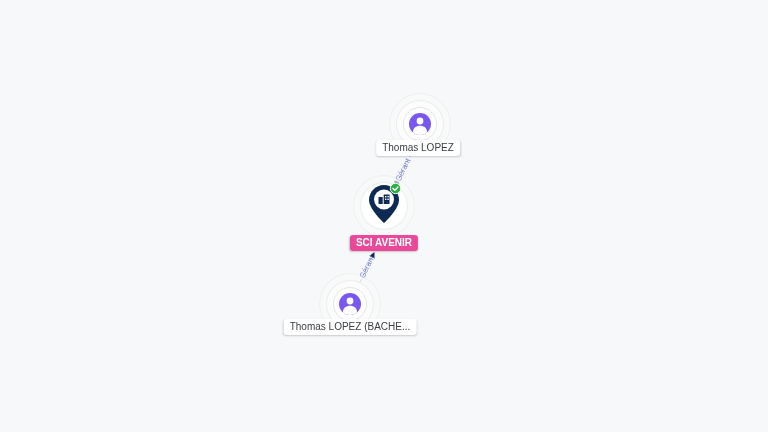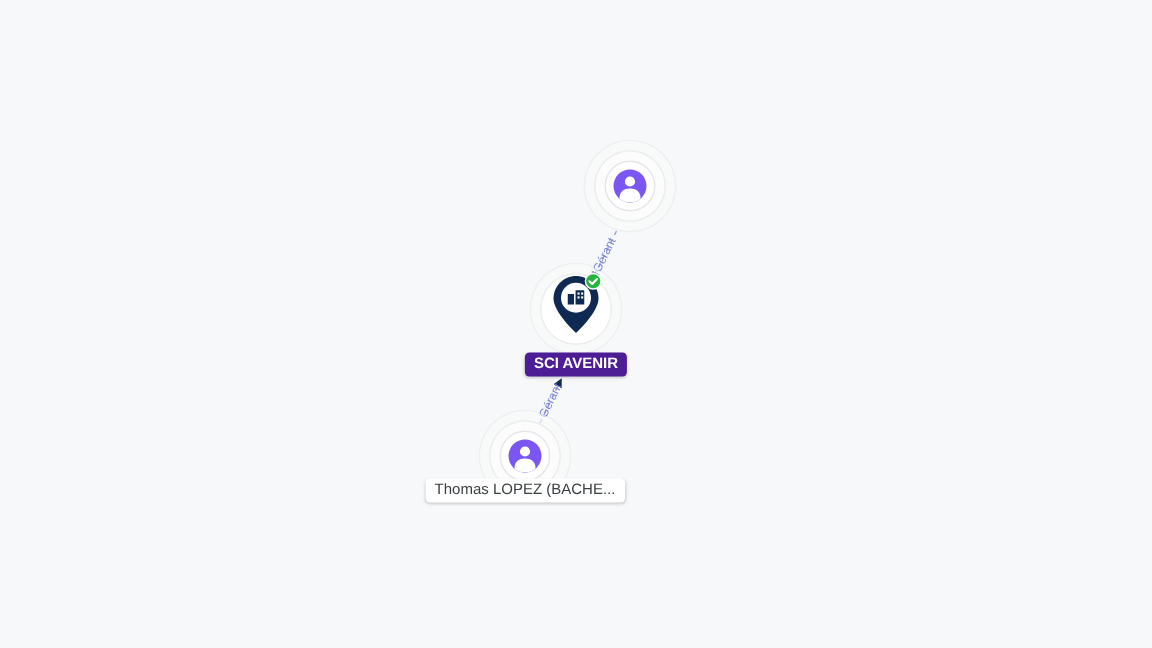--- a/index.html
+++ b/index.html
@@ -80,21 +80,21 @@
     color: #3c4043;
     font-size: 10px;
     line-height: 1;
     padding: 3px 6px;
     border-radius: 3px;
     box-shadow: 0 1px 2px rgba(60,64,67,0.25);
     white-space: nowrap;
     cursor: pointer;
   }
   .node-label.company {
-    background: #4c1d95;
+    background: #ec4899;
     color: #ffffff;
     font-weight: bold;
   }
 </style>
 </head>
 <body>
 
 <div class="canvas">
 
   <svg class="edges" width="768" height="432">
@@ -111,20 +111,21 @@
   <span class="edge-label" style="left:367px; top:267px; transform:translate(-50%,-50%) rotate(-64deg);">Gérant</span>
 
   <div class="person-node" style="left:420px; top:124px;">
     <div class="avatar-circle" style="background:#7a57f3;">
       <svg width="22" height="22" viewBox="0 0 22 22">
         <circle cx="11" cy="8" r="3.4" fill="#ffffff"></circle>
         <path d="M4 19 c0-4.2 3.1-6.3 7-6.3 s7 2.1 7 6.3 v3 H4 Z" fill="#ffffff"></path>
       </svg>
     </div>
   </div>
+  <div class="node-label" style="left:418px; top:148px;">Thomas LOPEZ</div>
 
   <div class="company-ripple" style="left:384px; top:206px;"></div>
   <div class="company-pin" style="left:384px; top:232px;">
     <svg width="38" height="46" viewBox="0 0 38 46">
       <path d="M19 3 C10.7 3 4 9.7 4 18 c0 9.3 15 23 15 23 s15 -13.7 15 -23 C34 9.7 27.3 3 19 3 Z" fill="#0e2a52"></path>
       <circle cx="19" cy="17.5" r="10" fill="#ffffff"></circle>
       <g>
         <rect x="13.5" y="15" width="4.2" height="7" fill="#0e2a52"></rect>
         <rect x="18.7" y="12.5" width="5.8" height="9.5" fill="#0e2a52"></rect>
         <rect x="20" y="14" width="1.4" height="1.4" fill="#ffffff"></rect>

